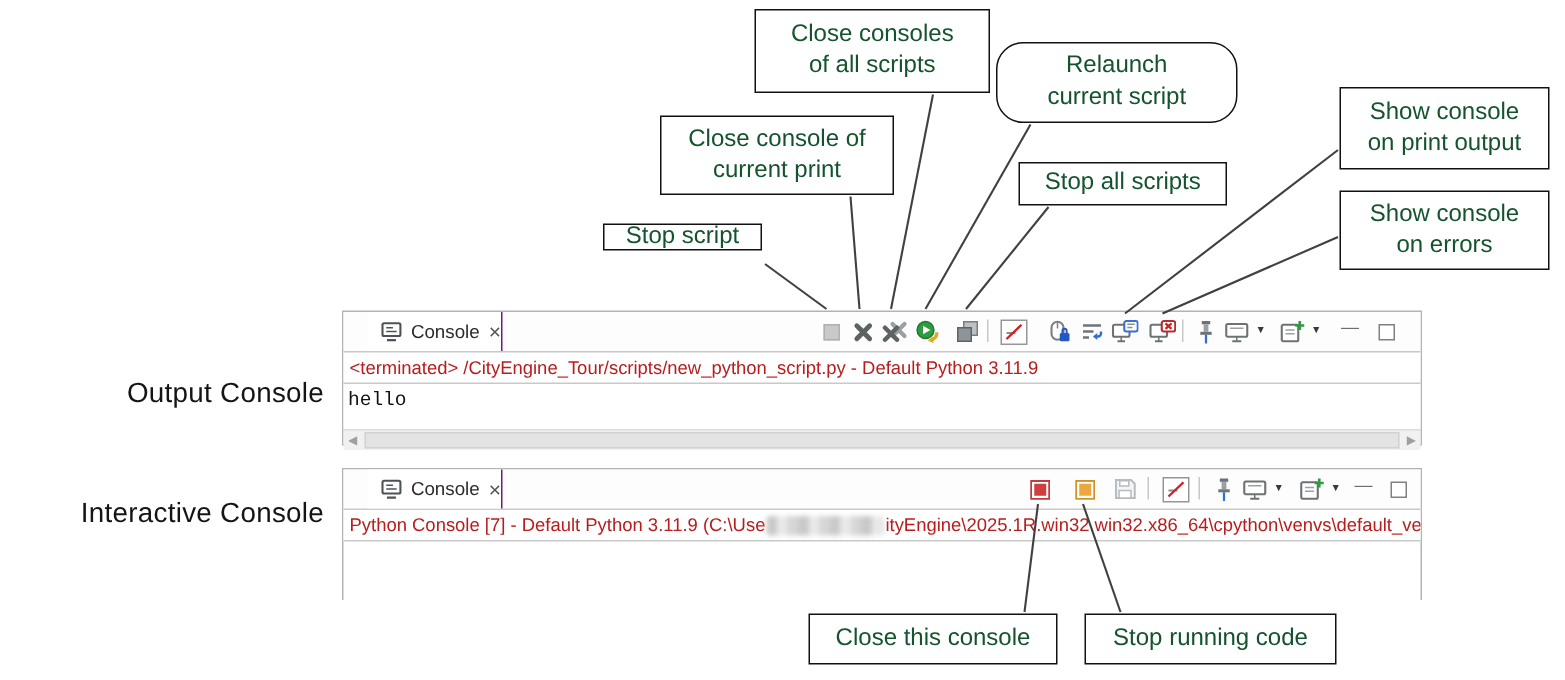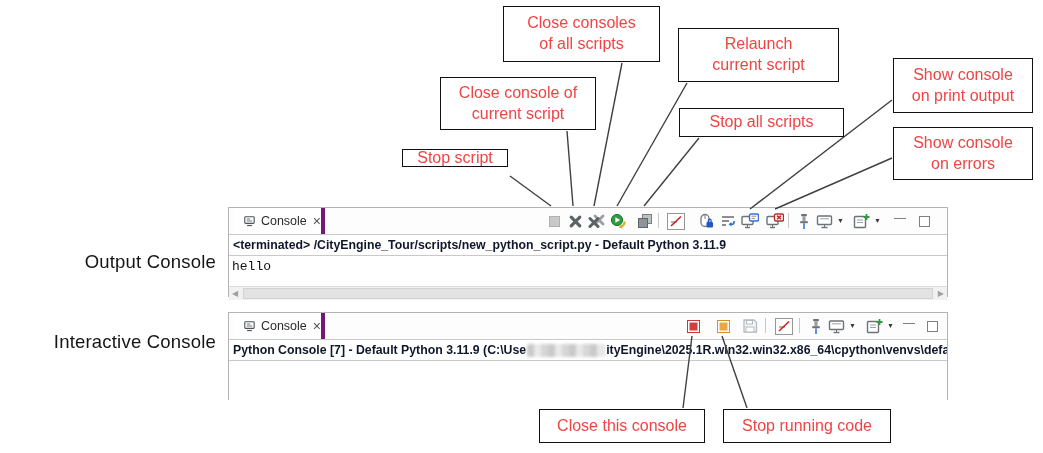--- a/index.html
+++ b/index.html
@@ -9,66 +9,66 @@
   
   .side-label{position:absolute;font-size:18.5px;color:#151515;letter-spacing:.2px;}
   .side-label.out{left:40px;top:251px;width:176px;text-align:right;}
   .side-label.inter{left:4px;top:331px;width:212px;text-align:right;}
 
   
   .panel{position:absolute;left:228px;width:720px;background:#fff;border:1px solid #b3b3b3;box-sizing:border-box;z-index:1;}
   .panel.p1{top:207px;height:90px;}
   .panel.p2{top:312px;height:88px;border-bottom:none;}
   .hdr{position:relative;height:26px;border-bottom:1px solid #c9c9c9;background:#fdfdfd;}
-  .tab{position:absolute;left:6px;top:0;height:100%;width:90px;display:flex;align-items:center;gap:6px;
-       padding-left:9px;box-sizing:border-box;border-right:4px solid #701a75;background:#fff;}
+  .tab{position:absolute;left:16px;top:0;height:100%;width:90px;display:flex;align-items:center;gap:6px;
+       padding-left:9px;box-sizing:border-box;border-right:1px solid #701a75;background:#fff;}
   .tabtxt{font-size:12.5px;color:#2b2b2b;}
   .tabx{font-size:14px;color:#555;line-height:1;cursor:default;}
   .tools{position:absolute;left:0;top:0;right:0;height:100%;}
   .tb{position:absolute;top:4px;width:18px;height:18px;display:flex;align-items:center;justify-content:center;}
   .sep{position:absolute;top:5px;width:1px;height:15px;background:#c8c8c8;}
   .dd{position:absolute;top:9px;font-size:7px;color:#3a3a3a;line-height:1;}
   .sq{width:11px;height:11px;box-sizing:border-box;}
   .sq.disabled{background:#c9c9c9;border:1px solid #b0b0b0;}
   .sq.red{border:1.5px solid #c03a3a;box-shadow:inset 0 0 0 1.5px #fff;background:#cf3f3f;width:13px;height:13px;}
   .sq.orange{border:1.5px solid #d29025;box-shadow:inset 0 0 0 1.5px #fff;background:#eaa83e;width:13px;height:13px;}
   .boxed{width:18px;height:17px;border:1px solid #969696;background:#fff;box-sizing:border-box;
          display:flex;align-items:center;justify-content:center;}
   .minbar{font-size:12px;color:#6f6f6f;line-height:1;margin-top:-6px;}
   .maxbox{width:11px;height:11px;border:1.5px solid #808080;background:#fff;box-sizing:border-box;}
 
-  .status{height:20px;line-height:20px;font-size:12.3px;color:#0f172a;padding-left:4px;
-          border-bottom:1px solid #c9c9c9;white-space:nowrap;overflow:hidden;background:#fff;font-weight:bold;}
+  .status{height:20px;line-height:20px;font-size:12.3px;color:#b91c1c;padding-left:4px;
+          border-bottom:1px solid #c9c9c9;white-space:nowrap;overflow:hidden;background:#fff;}
   .status .blur{display:inline-block;vertical-align:middle;width:78px;height:13px;margin:0 1px;
           background:repeating-linear-gradient(90deg,#c9c9c9 0 7px,#e9e9e9 7px 14px,#d6d6d6 14px 21px);
           filter:blur(1.6px);border-radius:2px;}
   .content{position:relative;background:#fff;font-family:Liberation Mono, monospace;
            font-size:13px;color:#111;}
   .p1 .content{height:30px;padding:2px 0 0 3px;box-sizing:border-box;}
   .p2 .content{height:42px;padding:2px 0 0 3px;box-sizing:border-box;}
   .cline{white-space:pre;line-height:17px;}
   .prompt{color:#2e9e2e;}
   .code{color:#0000e0;}
 
   .hscroll{position:relative;height:13px;background:#f1f1f1;border-top:1px solid #dcdcdc;}
   .hscroll .thumb{position:absolute;left:14px;right:14px;top:1px;bottom:1px;background:#e3e3e3;border:1px solid #d2d2d2;box-sizing:border-box;}
   .arr{position:absolute;font-size:8px;color:#9f9f9f;line-height:13px;top:0;}
   .arr.l{left:3px;} .arr.r{right:3px;}
   .vscroll{position:absolute;right:0;top:0;bottom:0;width:13px;background:#f6f6f6;border-left:1px solid #e0e0e0;text-align:center;}
   .vscroll .arr{position:static;display:block;line-height:11px;}
 
   
-  .callout{position:absolute;background:#fff;border:1.5px solid #111;color:#ef4444;font-size:16px;
+  .callout{position:absolute;background:#fff;border:1.5px solid #111;color:#14532d;font-size:16px;
            display:flex;align-items:center;justify-content:center;text-align:center;
            white-space:pre-line;line-height:1.3;z-index:6;box-sizing:border-box;}
   .c1{left:402px;top:149px;width:106px;height:18px;}
   .c2{left:440px;top:77px;width:156px;height:53px;}
   .c3{left:503px;top:6px;width:157px;height:56px;}
-  .c4{left:678px;top:28px;width:161px;height:54px;}
-  .c5{left:679px;top:108px;width:165px;height:29px;}
+  .c4{left:664px;top:28px;width:161px;height:54px;border-radius:18px;}
+  .c5{left:679px;top:108px;width:139px;height:29px;}
   .c6{left:893px;top:58px;width:140px;height:55px;}
   .c7{left:893px;top:127px;width:140px;height:53px;}
   .c8{left:539px;top:409px;width:166px;height:34px;}
   .c9{left:723px;top:409px;width:168px;height:34px;}
 
   .lines{position:absolute;left:0;top:0;width:1043px;height:453px;z-index:5;pointer-events:none;}
 </style>
 </head>
 <body>
 
@@ -291,21 +291,21 @@
     <line x1="687" y1="83" x2="617" y2="206" stroke="#404040" stroke-width="1.4"></line>
     <line x1="699" y1="138" x2="644" y2="206" stroke="#404040" stroke-width="1.4"></line>
     <line x1="892" y1="100" x2="750" y2="209" stroke="#404040" stroke-width="1.4"></line>
     <line x1="892" y1="158" x2="775" y2="209" stroke="#404040" stroke-width="1.4"></line>
     <line x1="683" y1="408" x2="692" y2="336" stroke="#404040" stroke-width="1.4"></line>
     <line x1="747" y1="408" x2="722" y2="336" stroke="#404040" stroke-width="1.4"></line>
   </svg>
 
   <div class="callout c1">Stop script</div>
   <div class="callout c2">Close console of
-current script</div>
+current print</div>
   <div class="callout c3">Close consoles
 of all scripts</div>
   <div class="callout c4">Relaunch
 current script</div>
   <div class="callout c5">Stop all scripts</div>
   <div class="callout c6">Show console
 on print output</div>
   <div class="callout c7">Show console
 on errors</div>
   <div class="callout c9">Stop running code</div>

